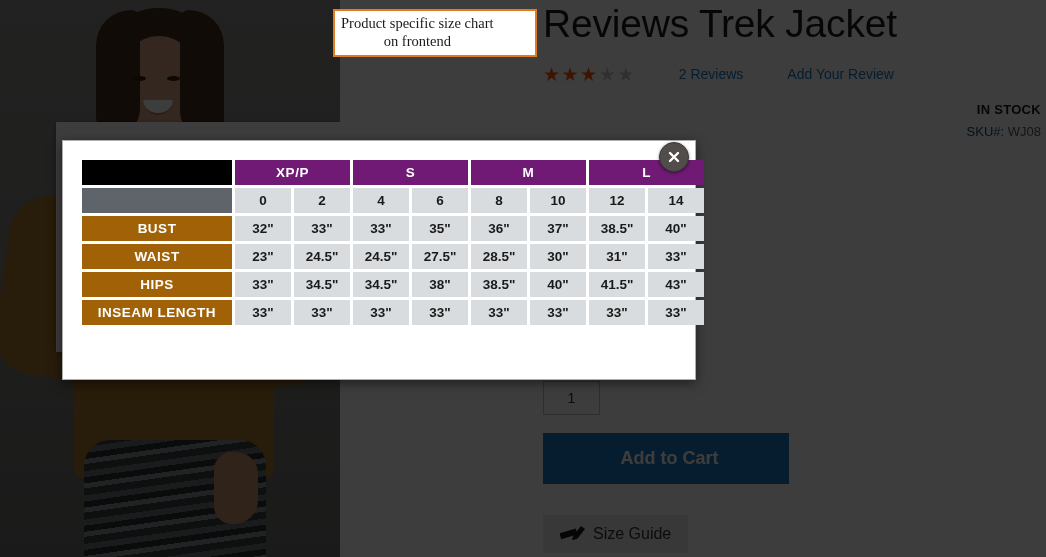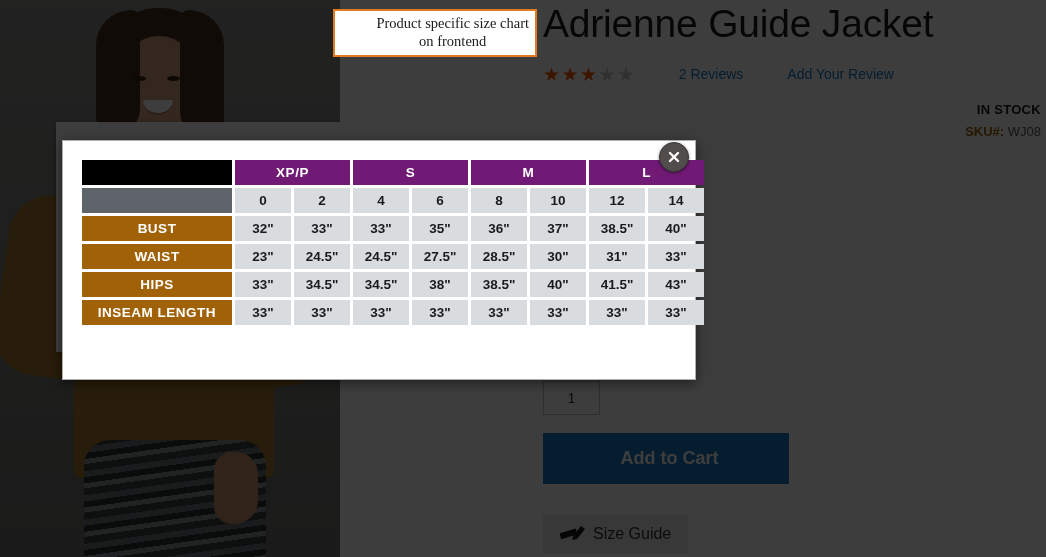--- a/index.html
+++ b/index.html
@@ -190,21 +190,21 @@
     color: #1a1a1a;
     letter-spacing: 0.3px;
   }
   .sku {
     position: absolute;
     right: 5px; top: 124px;
     font-size: 13px;
     color: #575757;
     white-space: nowrap;
   }
-  .sku b { font-weight: bold; color: #a16207; }
+  .sku b { font-weight: normal; color: #0c4a6e; }
 
   .swatch-row {
     position: absolute;
     left: 0; top: 298px;
     display: flex;
     gap: 6px;
   }
   .swatch {
     min-width: 36px;
     height: 28px;
@@ -348,21 +348,21 @@
     position: absolute;
     left: 333px;
     top: 9px;
     width: 204px;
     height: 48px;
     background: #ffffff;
     border: 2px solid #e07b20;
     box-sizing: border-box;
     display: flex;
     align-items: center;
-    justify-content: flex-end;
+    justify-content: flex-start;
     z-index: 20;
   }
   .annotation-text {
     font-family: "Liberation Serif", serif;
     font-size: 14.5px;
     color: #1a1a1a;
     text-align: center;
     line-height: 1.22;
     padding: 0 6px;
   }
@@ -386,21 +386,21 @@
       <div class="ph-arm-l"></div>
       <div class="ph-arm-r"></div>
       <div class="ph-body"></div>
       <div class="ph-jeans"></div>
       <div class="ph-hand-r"></div>
       <div class="ph-sign"></div>
     </div>
 
     <div class="info-col">
 
-      <div class="product-title">Adrienne Guide Jacket</div>
+      <div class="product-title">Reviews Trek Jacket</div>
 
       <div class="rating-row">
         <span class="stars">
           <span class="star on">★</span><span class="star on">★</span><span class="star on">★</span><span class="star off">★</span><span class="star off">★</span>
         </span>
         <a class="rev-link" href="#">2 Reviews</a>
         <a class="rev-link second" href="#">Add Your Review</a>
       </div>
 
 

